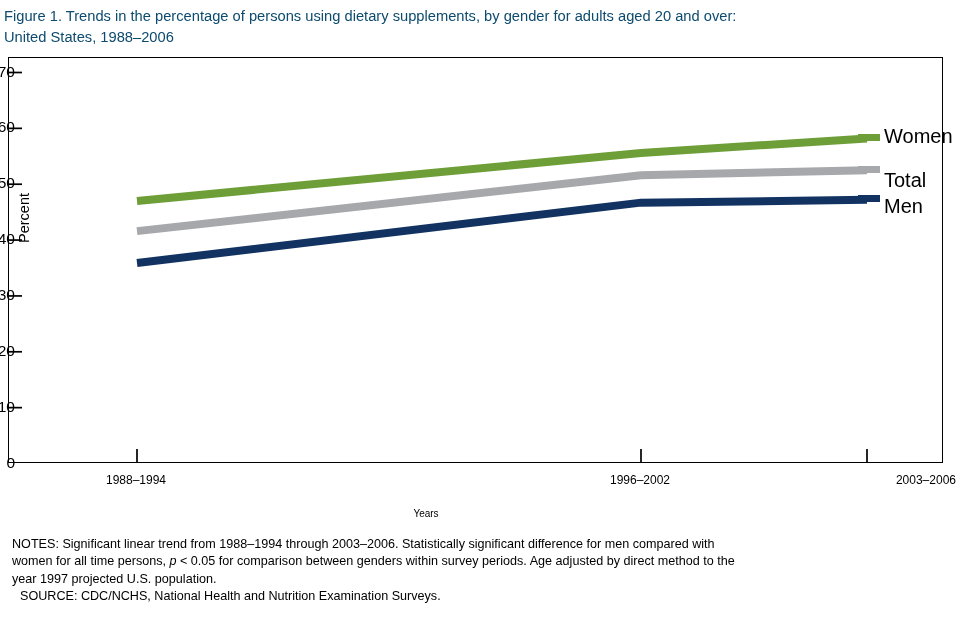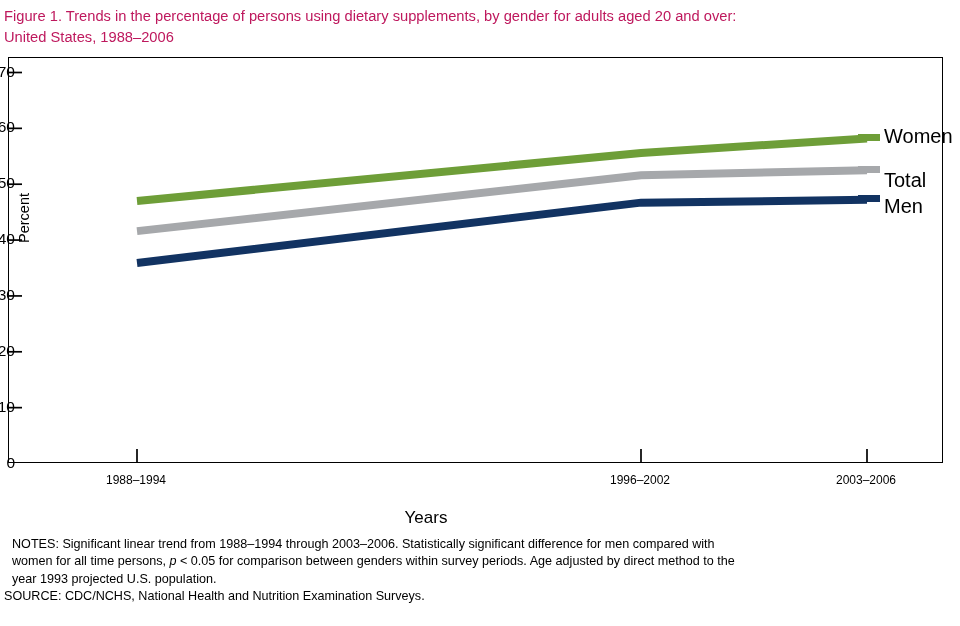--- a/index.html
+++ b/index.html
@@ -23,21 +23,21 @@
   }
 
   
   #figure-title {
     position: absolute;
     left: 4px;
     top: 6px;
     width: 946px;
     font-size: 14.7px;
     line-height: 20.5px;
-    color: #be185d;
+    color: #0c4a6e;
     white-space: pre-line;
   }
 
   
   #chart-frame {
     position: absolute;
     left: 8px;
     top: 57px;
     width: 935px;
     height: 406px;
@@ -91,21 +91,21 @@
     line-height: 16px;
     text-align: center;
     white-space: nowrap;
   }
   #xlabel {
     position: absolute;
     top: 508px;
     left: 0;
     width: 852px;
     text-align: center;
-    font-size: 17px;
+    font-size: 10px;
   }
 
   
   .series-label {
     position: absolute;
     font-size: 20px;
     line-height: 16px;
     white-space: nowrap;
   }
   .series-swatch {
@@ -120,21 +120,21 @@
     left: 12px;
     top: 536px;
     width: 790px;
     font-size: 12.6px;
     line-height: 17.4px;
   }
   #notes .line { white-space: pre-wrap; }
   #notes i { font-style: italic; }
   #source {
     position: absolute;
-    left: 4px;
+    left: 20px;
     top: 588px;
     width: 800px;
     font-size: 12.6px;
     line-height: 17.4px;
   }
 </style>
 </head>
 <body>
 
 <div id="page">
@@ -181,33 +181,33 @@
       <div class="ytick-label" style="left: 21px; margin-left: -46px; top: 231.071px;">40</div>
       <div class="ytick-label" style="left: 21px; margin-left: -46px; top: 286.929px;">30</div>
       <div class="ytick-label" style="left: 21px; margin-left: -46px; top: 342.786px;">20</div>
       <div class="ytick-label" style="left: 21px; margin-left: -46px; top: 398.643px;">10</div>
       <div class="ytick-label" style="left: 21px; margin-left: -46px; top: 454.5px;">0</div>
     </div>
 
   <div id="xtick-labels">
       <div class="xtick-label" style="left: 76px; width: 120px;">1988–1994</div>
       <div class="xtick-label" style="left: 580px; width: 120px;">1996–2002</div>
-      <div class="xtick-label" style="left: 806px; width: 120px;">2003–2006</div>
+      <div class="xtick-label" style="left: 836px; width: 120px; text-align: right;">2003–2006</div>
     </div>
   <div id="xlabel">Years</div>
 
   <div id="series-labels">
       <div class="series-swatch" style="background: rgb(110, 158, 56); left: 858px; top: 133.911px;"></div>
       <div class="series-label" style="left: 884px; top: 128.411px;">Women</div>
       <div class="series-swatch" style="background: rgb(166, 168, 171); left: 858px; top: 165.75px;"></div>
       <div class="series-label" style="left: 884px; top: 172px;">Total</div>
       <div class="series-swatch" style="background: rgb(18, 51, 98); left: 858px; top: 195.354px;"></div>
       <div class="series-label" style="left: 884px; top: 198px;">Men</div>
     </div>
 
   <div id="notes">
     <div class="line">NOTES: Significant linear trend from 1988–1994 through 2003–2006. Statistically significant difference for men compared with</div>
     <div class="line"><span>women for all time persons, </span><i>p</i><span> &lt; 0.05 for comparison between genders within survey periods. Age adjusted by direct method to the</span></div>
-    <div class="line">year 1993 projected U.S. population.</div>
+    <div class="line">year 1997 projected U.S. population.</div>
   </div>
   <div id="source">SOURCE: CDC/NCHS, National Health and Nutrition Examination Surveys.</div>
 
 </div>
 
 </body></html>

